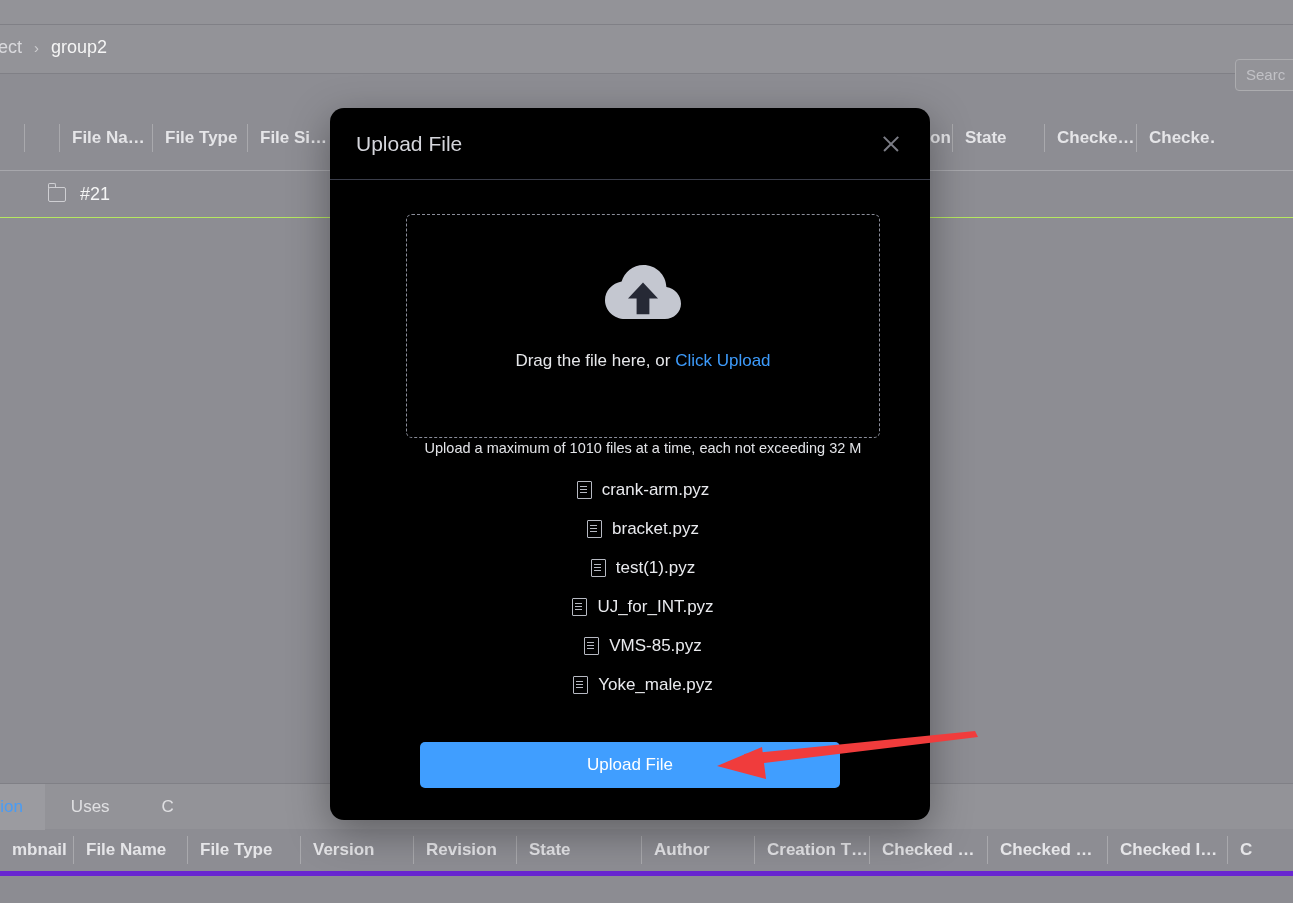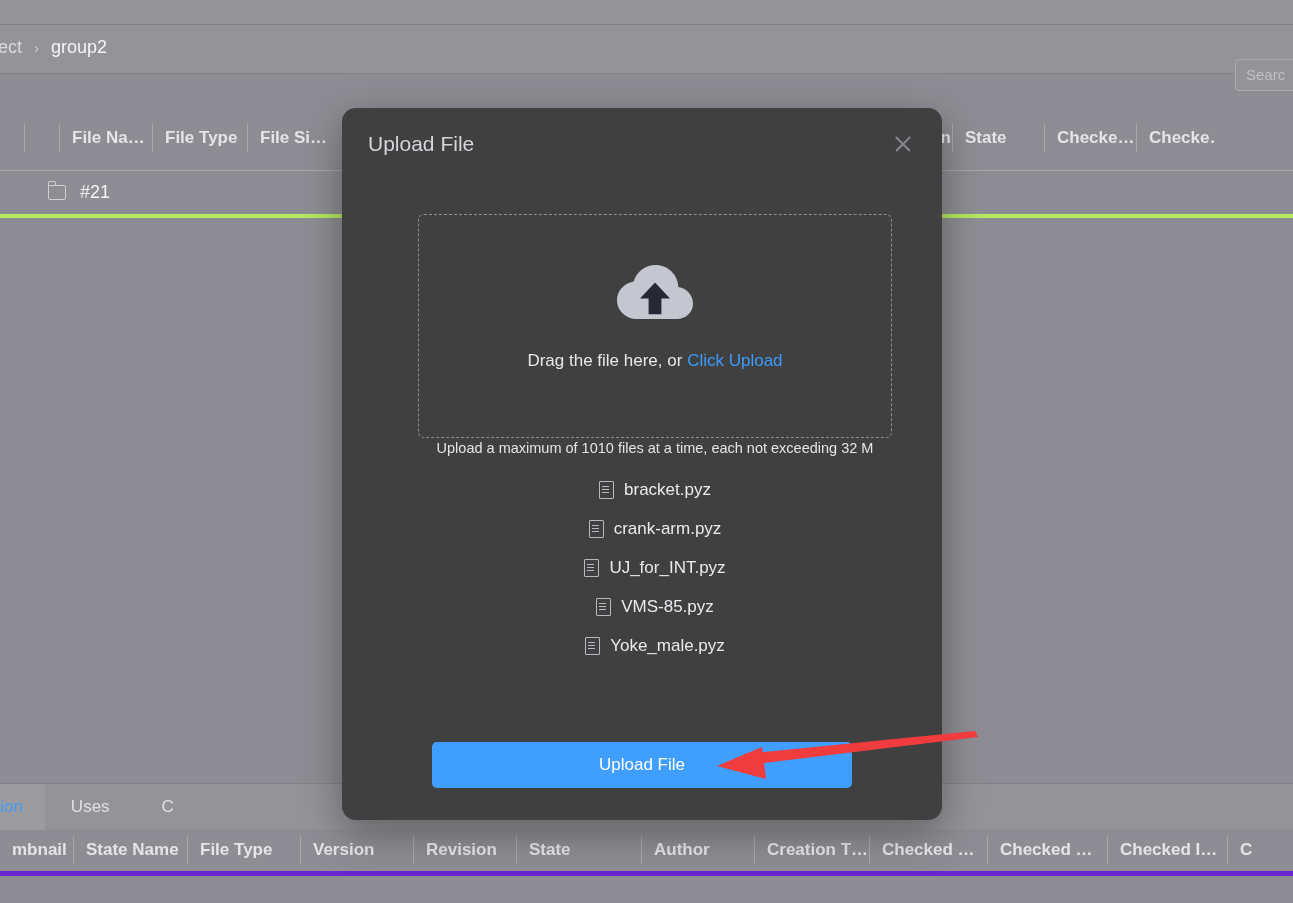--- a/index.html
+++ b/index.html
@@ -49,21 +49,21 @@
   .th {
     font-size: 17px; font-weight: bold; color: #efeff2;
     padding: 0 12px; height: 28px; line-height: 28px;
     border-left: 1px solid #b0b0b5;
     white-space: nowrap; overflow: hidden;
   }
   .th.first { border-left: none; }
 
   .row-21 {
     position: absolute; left: 0; top: 171px; width: 1293px; height: 47px;
-    border-bottom: 4px solid #bef264;
+    border-bottom: 1px solid #bef264;
     display: flex; align-items: center; gap: 14px; padding-left: 48px;
   }
   .row-21 .name { font-size: 18px; color: #ffffff; }
 
   
   .tabbar {
     position: absolute; left: 0; top: 783px; width: 1293px; height: 46px;
     background: #9a9a9f; border-top: 1px solid #86868c;
     display: flex; align-items: center;
   }
@@ -90,23 +90,23 @@
   }
   .folder-ico b {
     position: absolute; left: 0; top: -4px; width: 8px; height: 5px;
     border: 1.6px solid #d8d8dc; border-bottom: none; border-radius: 2px 2px 0 0;
   }
 
   
   .mask { position: absolute; inset: 0; background: rgba(0,0,0,0.04); }
 
   .modal {
-    position: absolute; left: 342px; top: 108px;
+    position: absolute; left: 330px; top: 108px;
     width: 600px; height: 712px;
-    background: #404040; border-radius: 14px;
+    background: #000000; border-radius: 14px;
     box-shadow: 0 12px 40px rgba(0,0,0,0.35);
     overflow: hidden;
   }
   .modal-head {
     height: 72px; border-bottom: 1px solid #3a3d4a;
     display: flex; align-items: center; justify-content: space-between;
     padding: 0 26px;
   }
   .modal-title { font-size: 21px; color: #d4d5db; }
   .close-x {
@@ -198,21 +198,21 @@
   </div>
 
   <div class="tabbar">
     <div class="tab active">rsion</div>
     <div class="tab">Uses</div>
     <div class="tab">C</div>
   </div>
 
   <div class="tbl-head2">
     <div class="th first" style="width:73px;">mbnail</div>
-    <div class="th" style="width:114px;">State Name</div>
+    <div class="th" style="width:114px;">File Name</div>
     <div class="th" style="width:113px;">File Type</div>
     <div class="th" style="width:113px;">Version</div>
     <div class="th" style="width:103px;">Revision</div>
     <div class="th" style="width:125px;">State</div>
     <div class="th" style="width:113px;">Author</div>
     <div class="th" style="width:115px;">Creation T…</div>
     <div class="th" style="width:118px;">Checked …</div>
     <div class="th" style="width:120px;">Checked …</div>
     <div class="th" style="width:120px;">Checked I…</div>
     <div class="th" style="width:60px;">C</div>
@@ -243,30 +243,39 @@
     <div class="hint">Upload a maximum of 1010 files at a time, each not exceeding 32 M</div>
 
     <div class="filelist">
       <div class="file-item">
         <span class="doc-ico">
             <i></i>
             <em></em>
             <em></em>
             <em></em>
           </span>
+        <span>crank-arm.pyz</span>
+      </div>
+      <div class="file-item">
+        <span class="doc-ico">
+            <i></i>
+            <em></em>
+            <em></em>
+            <em></em>
+          </span>
         <span>bracket.pyz</span>
       </div>
       <div class="file-item">
         <span class="doc-ico">
             <i></i>
             <em></em>
             <em></em>
             <em></em>
           </span>
-        <span>crank-arm.pyz</span>
+        <span>test(1).pyz</span>
       </div>
       <div class="file-item">
         <span class="doc-ico">
             <i></i>
             <em></em>
             <em></em>
             <em></em>
           </span>
         <span>UJ_for_INT.pyz</span>
       </div>

